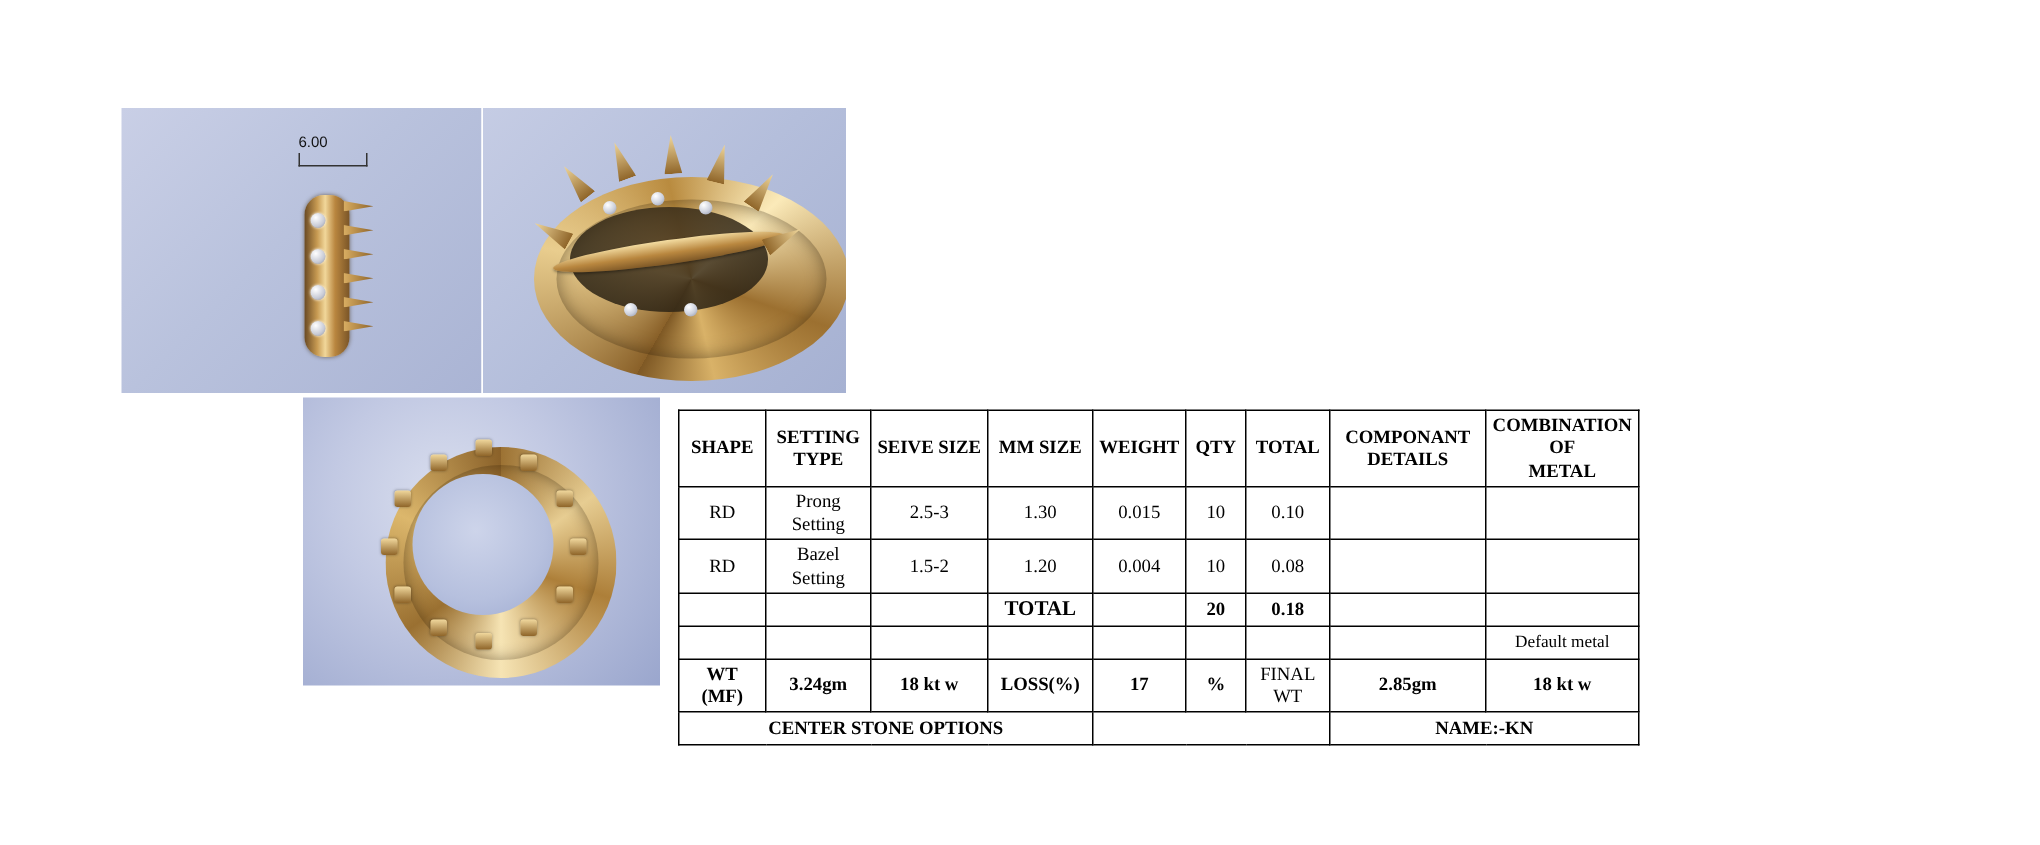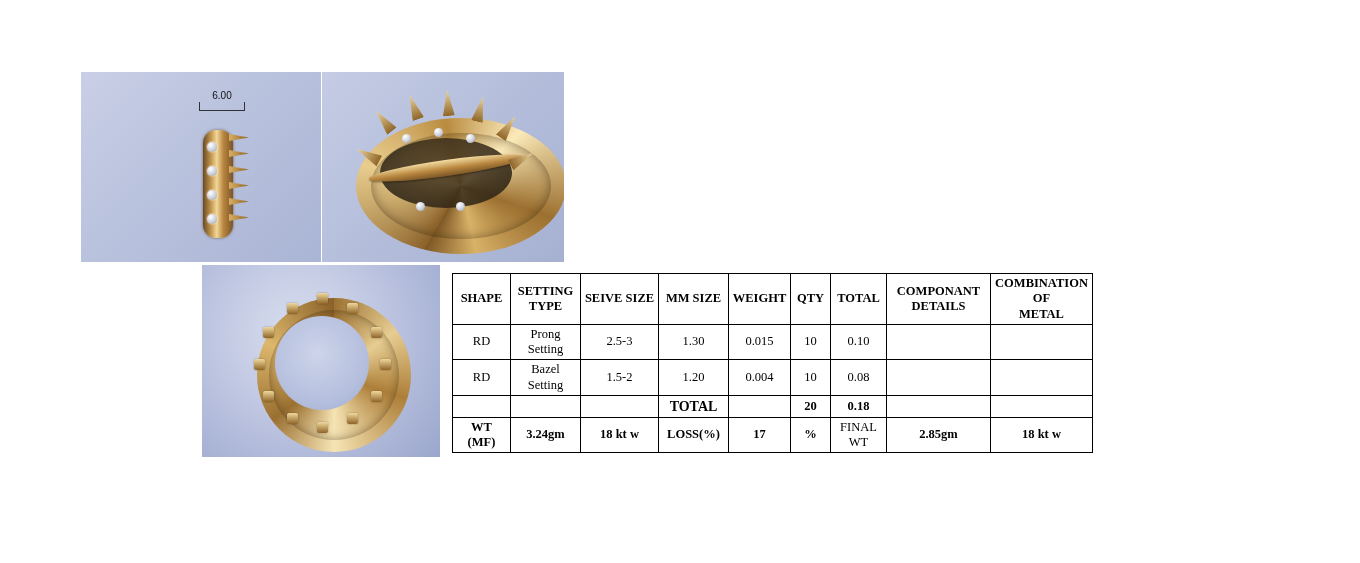--- a/index.html
+++ b/index.html
@@ -44,21 +44,21 @@
     height: 192px;
     background: radial-gradient(circle at 40% 35%, #d9deee 0%, #c2c9e3 40%, #9aa6cd 100%);
   }
 
   
   .dim-wrap {
     position: absolute;
     left: 118px;
     top: 18px;
     width: 46px;
-    text-align: center;
+    text-align: left;
     font-family: "Liberation Sans", sans-serif;
     font-size: 10px;
     color: #111;
   }
   .dim-bracket {
     height: 8px;
     border: 1px solid #333;
     border-top: none;
     margin-top: 1px;
   }
@@ -354,35 +354,51 @@
         <td></td>
         <td></td>
         <td class="b" style="font-size:14px">TOTAL</td>
         <td></td>
         <td class="b">20</td>
         <td class="b">0.18</td>
         <td></td>
         <td></td>
       </tr>
 
+      <tr>
+        <td></td>
+        <td></td>
+        <td></td>
+        <td></td>
+        <td></td>
+        <td></td>
+        <td></td>
+        <td></td>
+        <td class="small-note">Default metal</td>
+      </tr>
 
       <tr>
         <td class="b">
           <div>WT</div>
           <div>(MF)</div>
         </td>
         <td class="b">3.24gm</td>
         <td class="b u-wavy">18 kt w</td>
         <td class="b u-wavy">LOSS(%)</td>
         <td class="b">17</td>
         <td class="b">%</td>
         <td>
           <div>FINAL</div>
           <div>WT</div>
         </td>
         <td class="b">2.85gm</td>
         <td class="b u-wavy">18 kt w</td>
       </tr>
 
 
+      <tr>
+        <td class="b" colspan="4">CENTER STONE OPTIONS</td>
+        <td colspan="3"></td>
+        <td class="b" colspan="2">NAME:-KN</td>
+      </tr>
     </tbody>
   </table>
 </div>
 
 </body></html>

